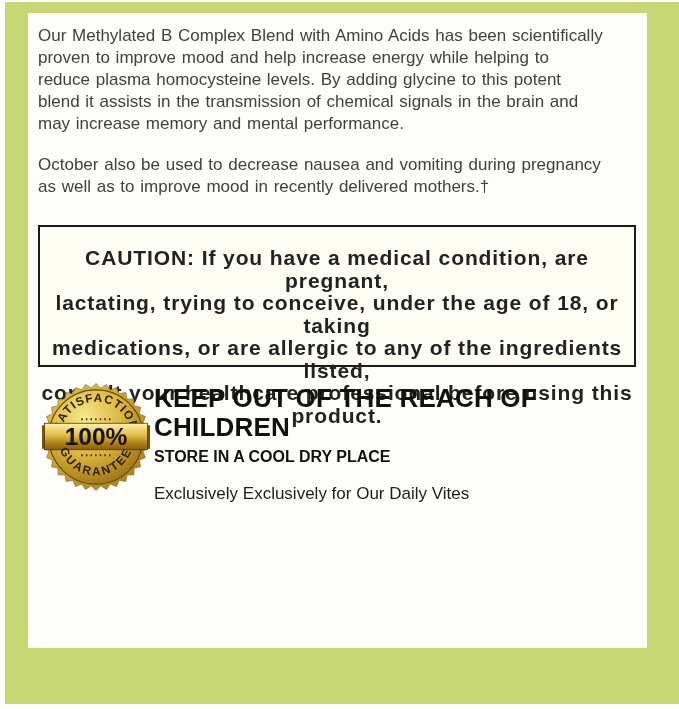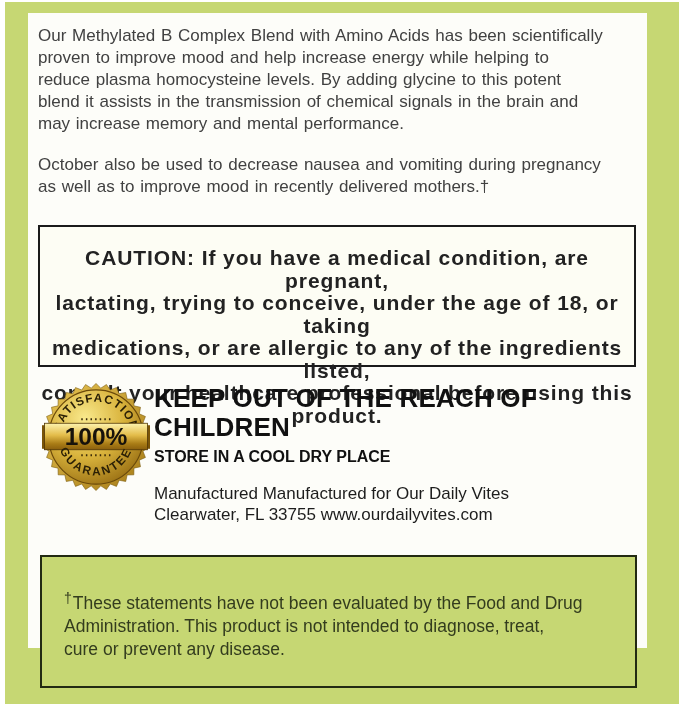--- a/index.html
+++ b/index.html
@@ -108,25 +108,17 @@
         <textPath href="#sealBottomArc" startOffset="50%" text-anchor="middle">GUARANTEE</textPath>
       </text>
     </svg>
 
     <div id="warnings">
       <div class="warn-line1">KEEP OUT OF THE REACH OF CHILDREN</div>
       <div class="warn-line3">STORE IN A COOL DRY PLACE</div>
     </div>
 
     <div id="manufacturer">
-      <div>Manufactured Manufactured for Our Daily Vites</div>
-      <div>Clearwater, FL 33755  www.ourdailyvites.com</div>
+      <div>Exclusively Exclusively for Our Daily Vites</div>
     </div>
   </div>
 
-  <div id="disclaimer-box">
-    <div id="disclaimer-inner">
-      <sup>†</sup><span class="disc-text">These statements have not been evaluated by the Food and Drug
-Administration. This product is not intended to diagnose, treat,
-cure or prevent any disease.</span>
-    </div>
-  </div>
 </div>
 
 </body></html>

